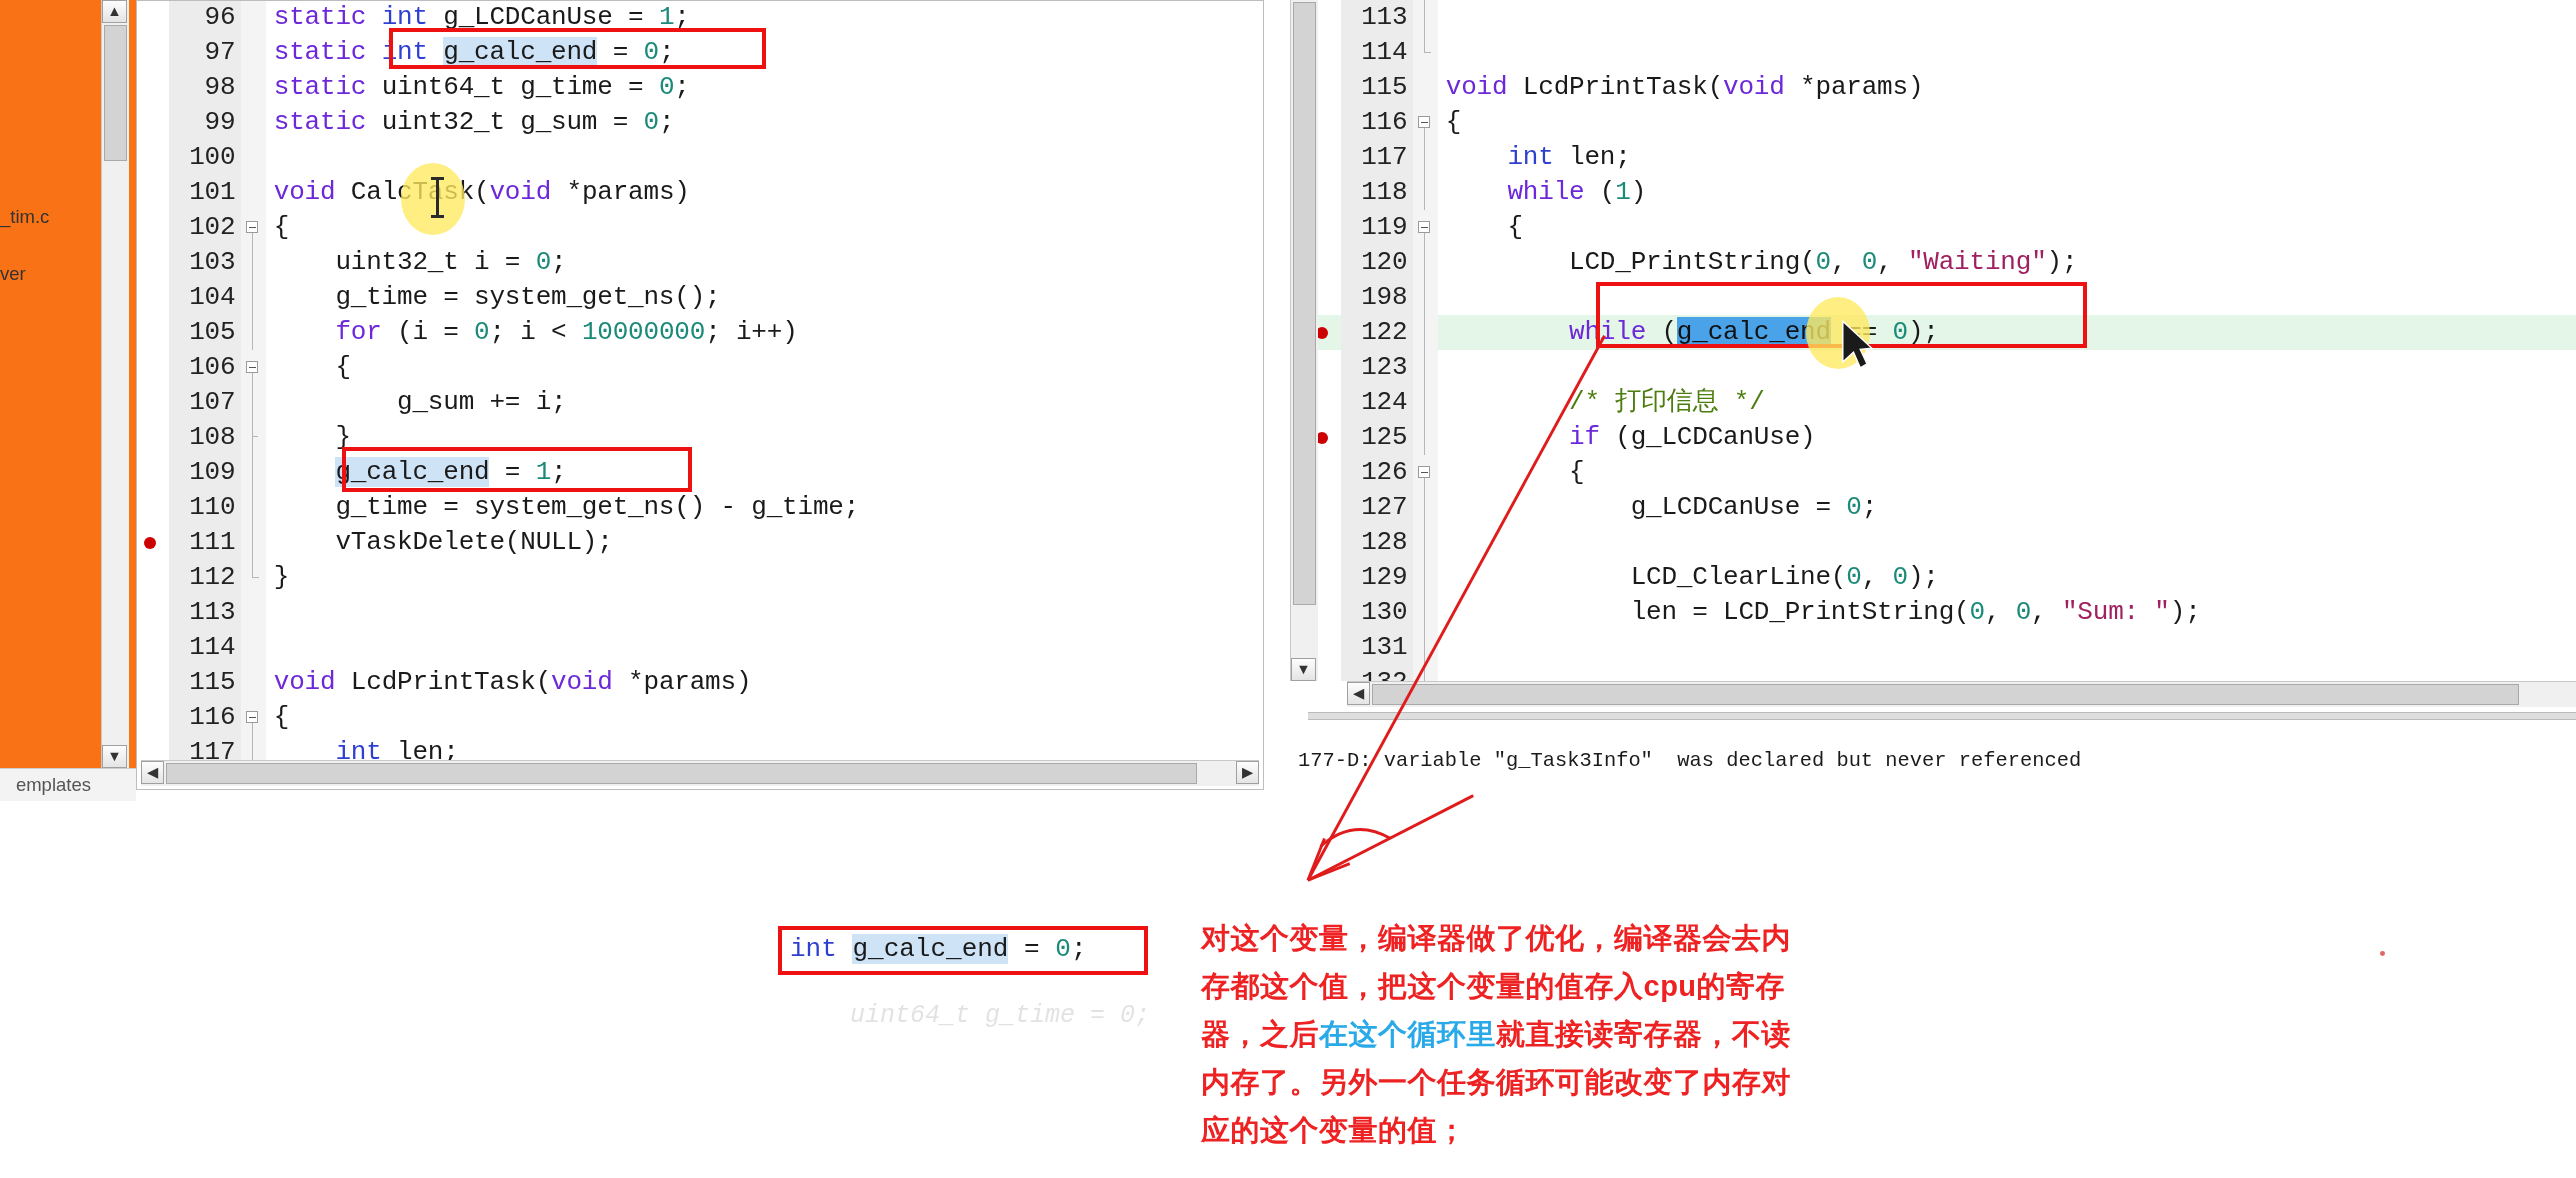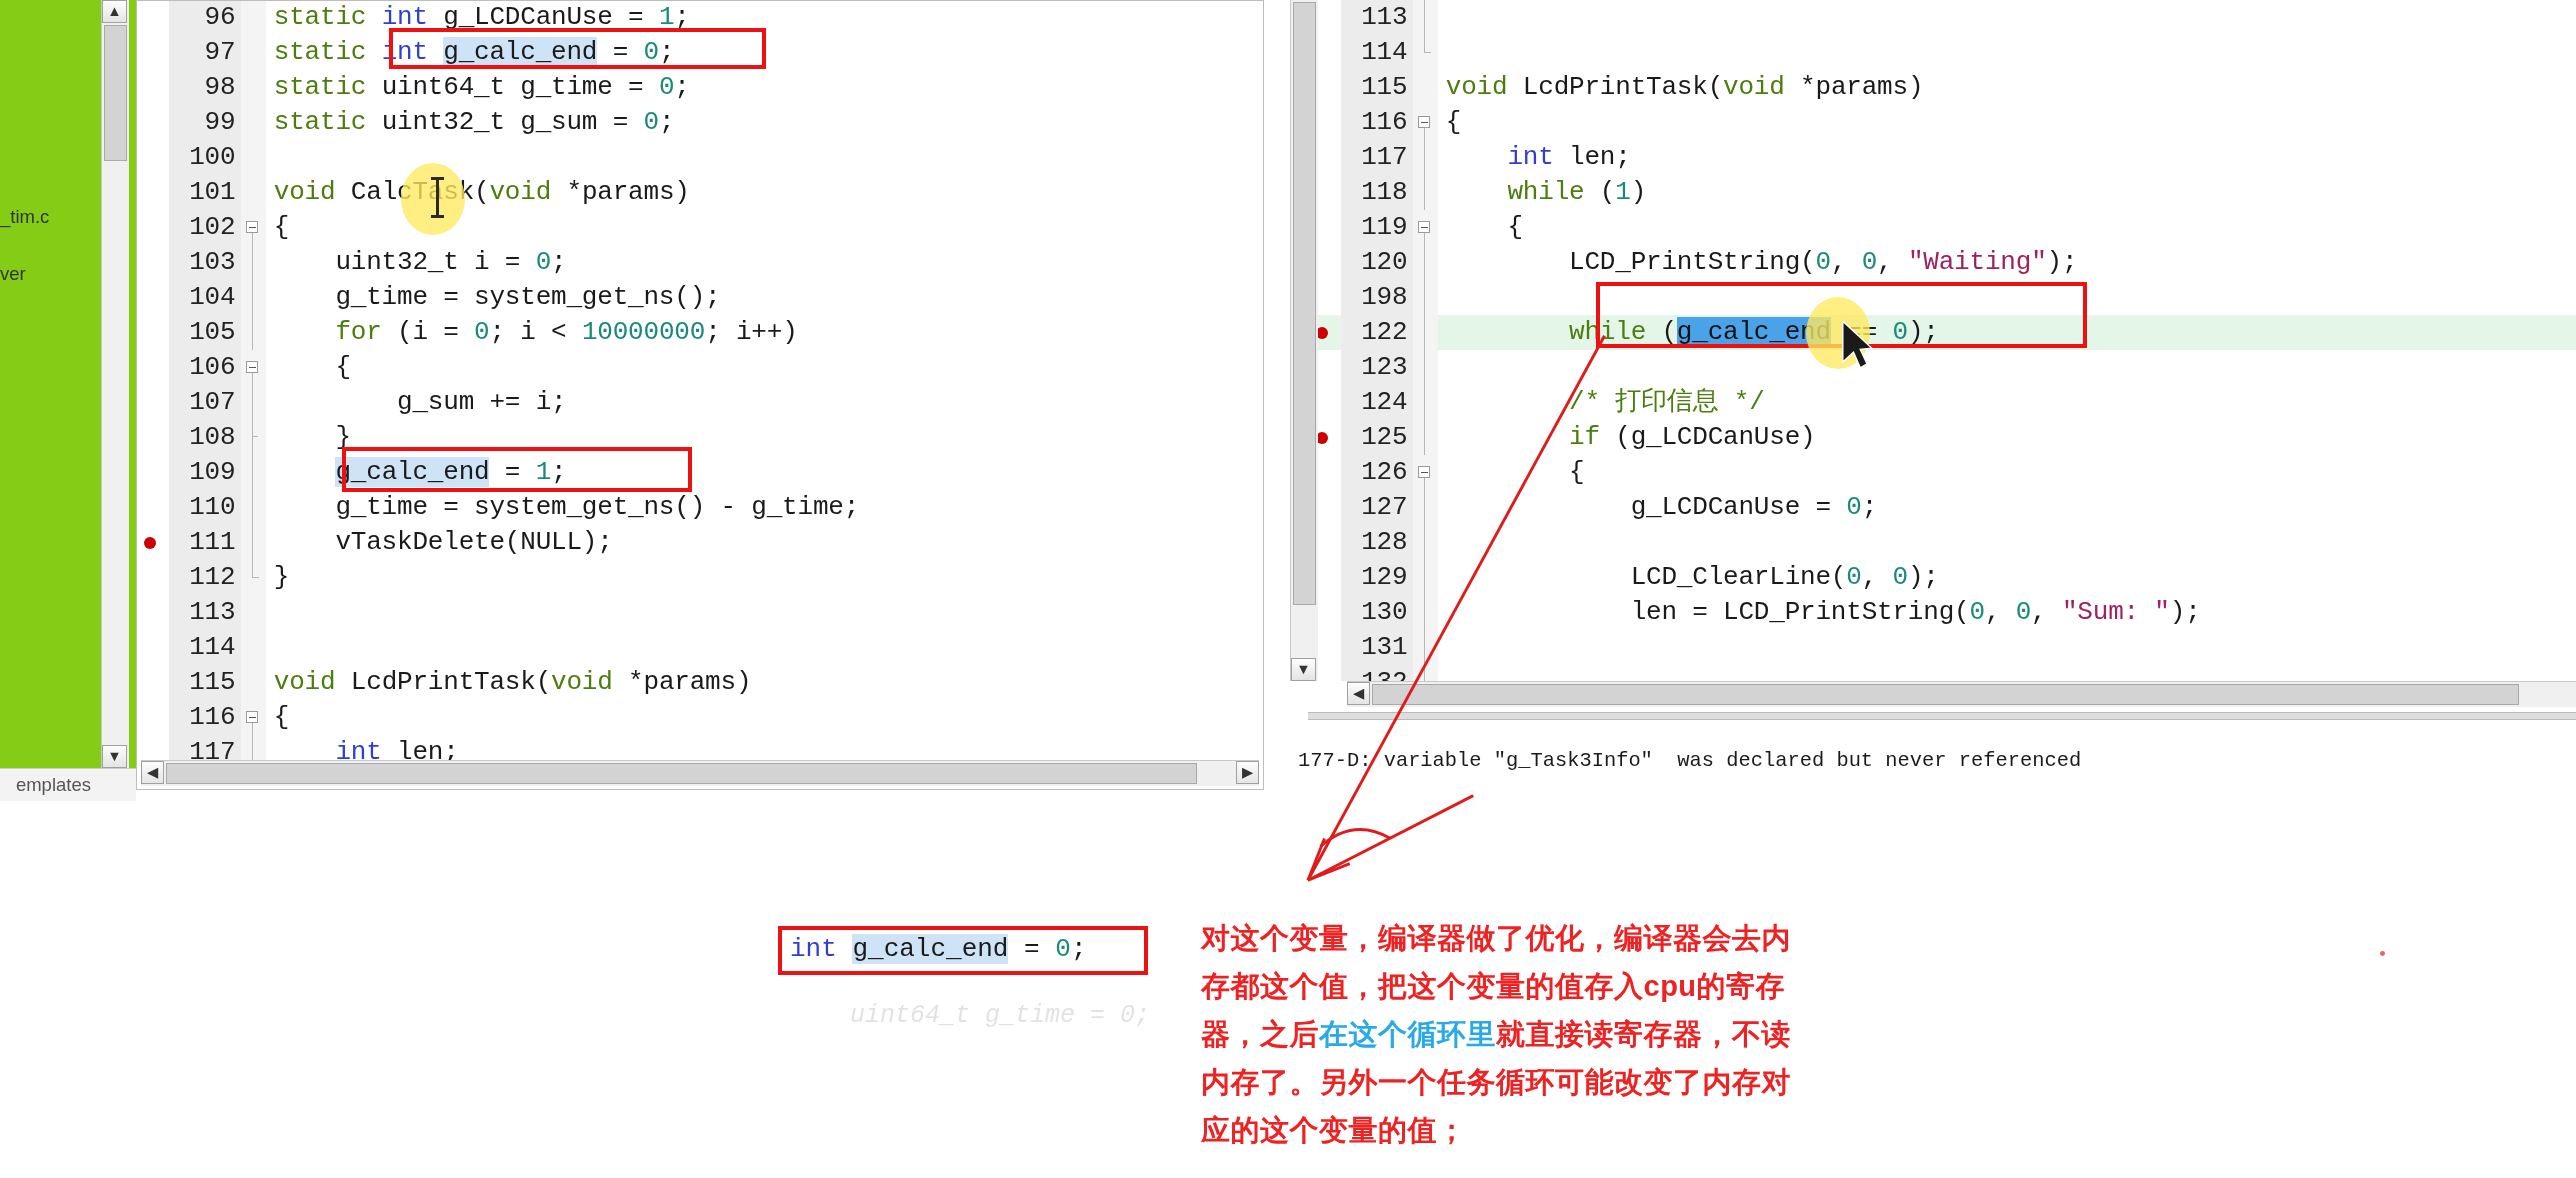--- a/index.html
+++ b/index.html
@@ -125,21 +125,21 @@
   }
   .src {
     flex: 1 1 auto;
     font-size: 26px;
     color: #1a1a1a;
     padding-left: 7.8px;
     letter-spacing: -0.2px;
   }
 
   
-  .kw   { color: #4d7c0f; }
+  .kw   { color: #6d28d9; }
   .type { color: #2f3fd0; }
   .num  { color: #1b8a78; }
   .str  { color: #a02060; }
   .cmt  { color: #4d7c0f; }
   .fn   { color: #1a1a1a; }
   .sel  { background: #cfe3f7; }
   .sel-strong { background: #4aa3e8; color: #111; }
 
   .row-exec { background: #e3f6e7; }
 
@@ -233,21 +233,21 @@
     position: absolute;
     font-family: "Liberation Mono", "DejaVu Sans Mono", monospace;
     font-size: 26px;
     white-space: pre;
     color: #1a1a1a;
   }
 
   
   .explorer {
     position: absolute;
-    background: #84cc16;
+    background: #f97316;
     font-size: 18.5px;
     color: #333;
   }
   .explorer-item {
     position: absolute;
     white-space: nowrap;
   }
   .tab-strip {
     position: absolute;
     background: #f3f3f3;

